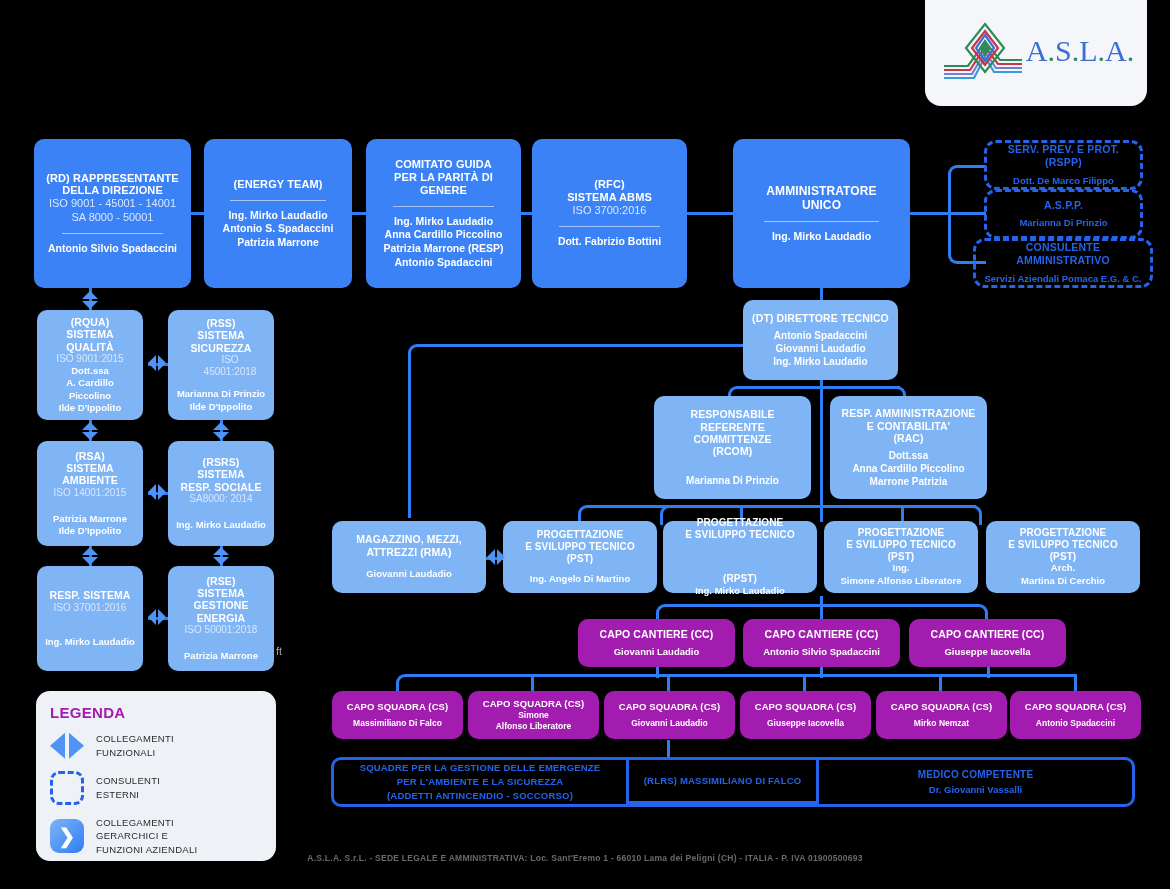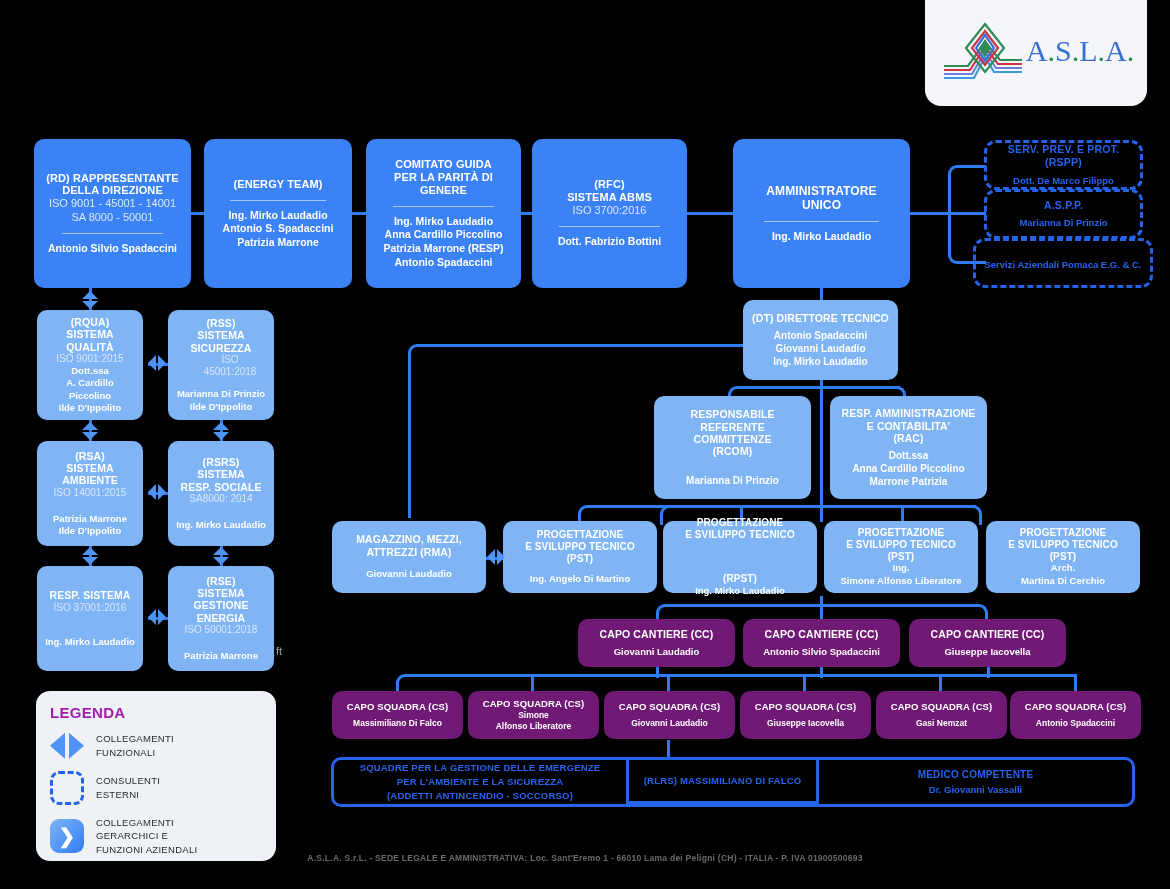--- a/index.html
+++ b/index.html
@@ -36,21 +36,21 @@
     width:72%; height:1px; background:rgba(255,255,255,.55);
     margin:9px 0 8px 0;
   }
   .node .nm {
     font-weight:bold; line-height:1.3;
   }
 
   
   .c-primary { background:#3b82f6; }
   .c-light   { background:#7fb4f5; }
-  .c-pale    { background:#701a75; }
+  .c-pale    { background:#a21caf; }
 
   
   .dashed {
     position:absolute;
     border:3px dashed #2563eb;
     border-radius:12px;
     background:transparent;
     color:#2563eb;
     display:flex; flex-direction:column;
     align-items:center; justify-content:center;
@@ -432,38 +432,39 @@
         <div class="nm" style="font-size: 8.5px;">Giovanni Laudadio</div>
       </div>
       <div class="node c-pale" style="left: 740px; top: 691px; width: 131px; height: 48px;">
         <div class="ttl" style="font-size: 9.5px;">CAPO SQUADRA (CS)</div>
         <div style="height: 6px;"></div>
         <div class="nm" style="font-size: 8.5px;">Giuseppe Iacovella</div>
       </div>
       <div class="node c-pale" style="left: 876px; top: 691px; width: 131px; height: 48px;">
         <div class="ttl" style="font-size: 9.5px;">CAPO SQUADRA (CS)</div>
         <div style="height: 6px;"></div>
-        <div class="nm" style="font-size: 8.5px;">Gasi Nemzat</div>
+        <div class="nm" style="font-size: 8.5px;">Mirko Nemzat</div>
       </div>
       <div class="node c-pale" style="left: 1010px; top: 691px; width: 131px; height: 48px;">
         <div class="ttl" style="font-size: 9.5px;">CAPO SQUADRA (CS)</div>
         <div style="height: 6px;"></div>
         <div class="nm" style="font-size: 8.5px;">Antonio Spadaccini</div>
       </div>
     </div>
 
   <div class="dashed" style="left:984px; top:140px; width:159px; height:50px;">
     <div class="ttl">SERV. PREV. E PROT. (RSPP)</div>
     <div class="nm">Dott. De Marco Filippo</div>
   </div>
   <div class="dashed" style="left:984px; top:189px; width:159px; height:50px;">
     <div class="ttl">A.S.P.P.</div>
     <div class="nm">Marianna Di Prinzio</div>
   </div>
   <div class="dashed" style="left:973px; top:238px; width:180px; height:50px;">
+    <div class="ttl">CONSULENTE AMMINISTRATIVO</div>
     <div class="nm">Servizi Aziendali Pomaca E.G. &amp; C.</div>
   </div>
 
   <div id="bottom-strip">
     <div id="bs-a">
       <div>
         <div>SQUADRE PER LA GESTIONE DELLE EMERGENZE</div>
         <div>PER L'AMBIENTE E LA SICUREZZA</div>
         <div>(ADDETTI ANTINCENDIO - SOCCORSO)</div>
       </div>

